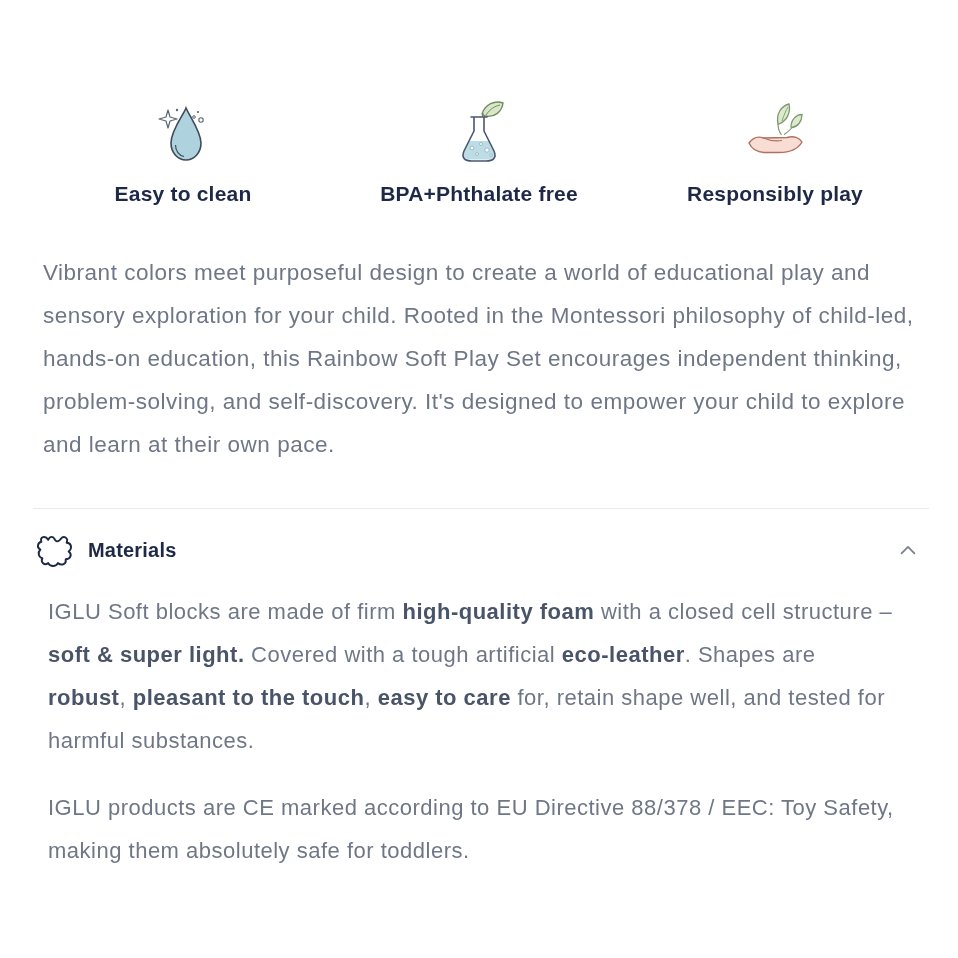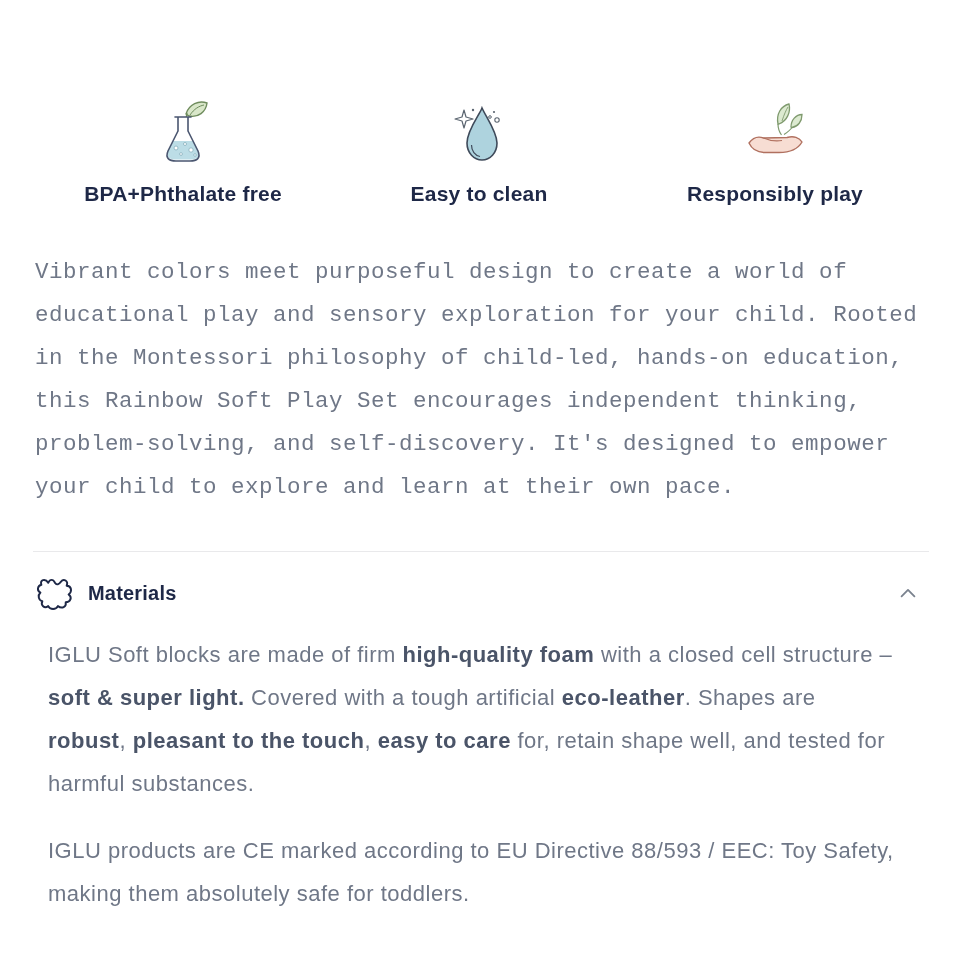--- a/index.html
+++ b/index.html
@@ -37,26 +37,25 @@
   }
   .feature-label {
     font-size: 21px;
     font-weight: bold;
     color: #1e2847;
     letter-spacing: 0.2px;
     white-space: nowrap;
   }
   
   .description {
-    margin: 45px 0 0 0;
+    margin: 45px 0 0 8px;
     font-size: 22.5px;
     line-height: 43px;
     letter-spacing: 0.5px;
     color: #6f7787;
-    font-family: Liberation Mono, monospace;
   }
   
   .divider {
     border: none;
     border-top: 1px solid #e9e9eb;
     margin: 42px -6px 0 -2px;
   }
   
   .accordion-header {
     display: flex;
@@ -103,50 +102,50 @@
 </head>
 <body>
 
 <div class="page">
 
   <div class="features">
 
     <div class="feature">
       <div class="feature-icon">
         <svg viewBox="0 0 68 68" width="68" height="68">
+          <path d="M19 12 L21 19 L28 21 L21 23 L19 30 L17 23 L10 21 L17 19 Z" fill="#ffffff" stroke="#5b6570" stroke-width="1.2" stroke-linejoin="round"></path>
+          <circle cx="28" cy="12" r="1.2" fill="#5b6570"></circle>
+          <circle cx="49" cy="14" r="1.1" fill="#5b6570"></circle>
+          <circle cx="52" cy="22" r="2.2" fill="none" stroke="#5b6570" stroke-width="1.1"></circle>
+          <circle cx="45" cy="19" r="1.3" fill="none" stroke="#5b6570" stroke-width="1"></circle>
+          <path d="M37 10 C35 16 22 32 22 45 C22 55 29 62 37 62 C45 62 52 55 52 45 C52 34 41 19 37 10 Z" fill="#aed3de" stroke="#3f4a5a" stroke-width="1.6"></path>
+          <path d="M26.5 47 C26.5 53 30 57.5 35 58.5" fill="none" stroke="#3f4a5a" stroke-width="1.2"></path>
+        </svg>
+      </div>
+      <div class="feature-label">Easy to clean</div>
+    </div>
+
+    <div class="feature">
+      <div class="feature-icon">
+        <svg viewBox="0 0 68 68" width="68" height="68">
           <path d="M37 16 C40 6 50 2 58 5 C57 14 49 20 40 18 Z" fill="#d9e7c9" stroke="#6f8c5d" stroke-width="1.4"></path>
           <path d="M41 17 C45 11 50 8 55 7" fill="none" stroke="#6f8c5d" stroke-width="1"></path>
           <path d="M38 15 C37 20 36.5 24 36.5 29" fill="none" stroke="#6f8c5d" stroke-width="1.4"></path>
           <path d="M29 19 L29 33 L19 53 C16 60 20 63 27 63 L41 63 C48 63 52 60 49 53 L39 33 L39 19 Z" fill="#ffffff" stroke="none"></path>
           <path d="M24 43 L44 43 L49 53 C51 59 48 61.5 41 61.5 L27 61.5 C20 61.5 17 59 19 53 Z" fill="#bcdde6" stroke="none"></path>
           <circle cx="27" cy="50" r="2" fill="#ffffff" stroke="#8fb6c2" stroke-width="0.9"></circle>
           <circle cx="36" cy="46" r="1.5" fill="#ffffff" stroke="#8fb6c2" stroke-width="0.9"></circle>
           <circle cx="42" cy="52" r="2.2" fill="#ffffff" stroke="#8fb6c2" stroke-width="0.9"></circle>
           <circle cx="32" cy="56" r="1.4" fill="#ffffff" stroke="#8fb6c2" stroke-width="0.9"></circle>
           <circle cx="46" cy="57" r="1.3" fill="#ffffff" stroke="#8fb6c2" stroke-width="0.9"></circle>
           <path d="M29 19 L29 33 L19 53 C16 60 20 63 27 63 L41 63 C48 63 52 60 49 53 L39 33 L39 19" fill="none" stroke="#4a5670" stroke-width="1.6" stroke-linejoin="round"></path>
           <line x1="26" y1="19" x2="42" y2="19" stroke="#4a5670" stroke-width="1.6" stroke-linecap="round"></line>
         </svg>
       </div>
       <div class="feature-label">BPA+Phthalate free</div>
-    </div>
-
-    <div class="feature">
-      <div class="feature-icon">
-        <svg viewBox="0 0 68 68" width="68" height="68">
-          <path d="M19 12 L21 19 L28 21 L21 23 L19 30 L17 23 L10 21 L17 19 Z" fill="#ffffff" stroke="#5b6570" stroke-width="1.2" stroke-linejoin="round"></path>
-          <circle cx="28" cy="12" r="1.2" fill="#5b6570"></circle>
-          <circle cx="49" cy="14" r="1.1" fill="#5b6570"></circle>
-          <circle cx="52" cy="22" r="2.2" fill="none" stroke="#5b6570" stroke-width="1.1"></circle>
-          <circle cx="45" cy="19" r="1.3" fill="none" stroke="#5b6570" stroke-width="1"></circle>
-          <path d="M37 10 C35 16 22 32 22 45 C22 55 29 62 37 62 C45 62 52 55 52 45 C52 34 41 19 37 10 Z" fill="#aed3de" stroke="#3f4a5a" stroke-width="1.6"></path>
-          <path d="M26.5 47 C26.5 53 30 57.5 35 58.5" fill="none" stroke="#3f4a5a" stroke-width="1.2"></path>
-        </svg>
-      </div>
-      <div class="feature-label">Easy to clean</div>
     </div>
 
     <div class="feature">
       <div class="feature-icon">
         <svg viewBox="0 0 68 68" width="68" height="68">
           <path d="M37 26 C35 16 40 8 48 6 C50 14 46 23 38 26 Z" fill="#dcead0" stroke="#7f9a6e" stroke-width="1.3"></path>
           <path d="M41 23 C43 17 45 12 47 9" fill="none" stroke="#7f9a6e" stroke-width="0.9"></path>
           <path d="M50 29 C50 22 55 16.5 61 16.5 C61 23.5 57 28.5 51 29.5 Z" fill="#dcead0" stroke="#7f9a6e" stroke-width="1.3"></path>
           <path d="M37 26 C37 30 38 33.5 40.5 37" fill="none" stroke="#7f9a6e" stroke-width="1.2"></path>
           <path d="M51 29.5 C49 32.5 46 34.5 43 36.5" fill="none" stroke="#7f9a6e" stroke-width="1.2"></path>
@@ -175,17 +174,17 @@
       </div>
       <span class="chevron-wrap">
         <svg viewBox="0 0 24 24" width="22" height="22">
           <path d="M5 14.5 L12 7.5 L19 14.5" fill="none" stroke="#7a828e" stroke-width="2" stroke-linecap="round" stroke-linejoin="round"></path>
         </svg>
       </span>
     </div>
 
     <div class="accordion-body">
       <p><span>IGLU Soft blocks are made of firm </span><span class="rich-bold">high-quality foam</span><span> with a closed cell structure – </span><span class="rich-bold">soft &amp; super light.</span><span>  Covered with a tough artificial </span><span class="rich-bold">eco-leather</span><span>. Shapes are </span><span class="rich-bold">robust</span><span>, </span><span class="rich-bold">pleasant to the touch</span><span>, </span><span class="rich-bold">easy to care</span><span> for, retain shape well, and tested for harmful substances.</span></p>
-      <p><span>IGLU products are CE marked according to EU Directive 88/593 / EEC: Toy Safety, making them absolutely safe for toddlers.</span></p>
+      <p><span>IGLU products are CE marked according to EU Directive 88/378 / EEC: Toy Safety, making them absolutely safe for toddlers.</span></p>
     </div>
   </div>
 
 </div>
 
 </body></html>

